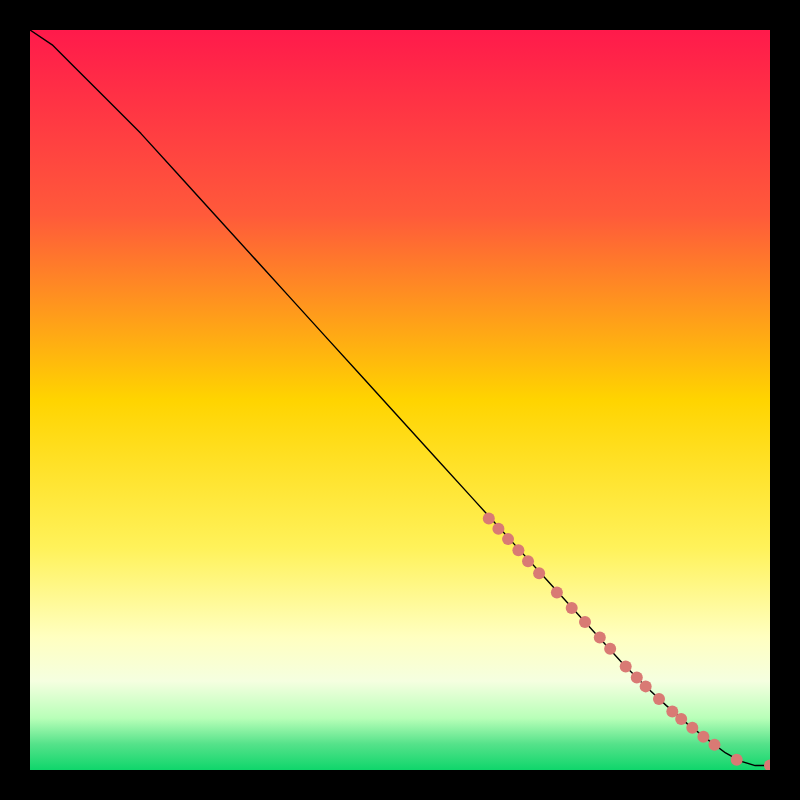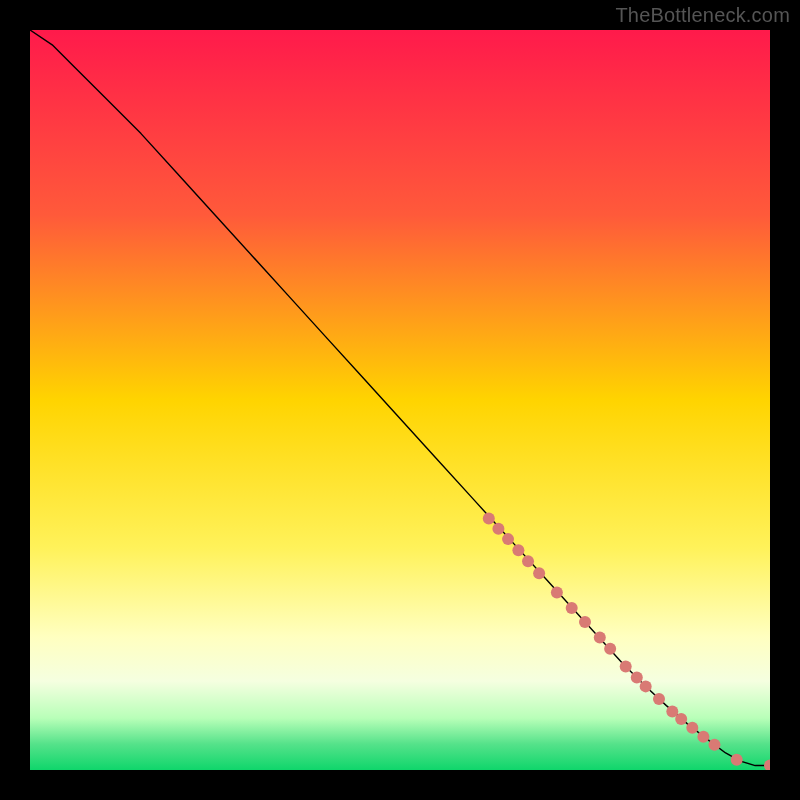--- a/index.html
+++ b/index.html
@@ -37,21 +37,20 @@
   .plot-area svg {
     display: block;
     width: 740px;
     height: 740px;
   }
 </style>
 </head>
 <body>
 
 <div class="frame">
-  <div class="watermark">TheBottleneck.com</div>
 
   <div class="plot-area">
     <svg viewBox="0 0 740 740" preserveAspectRatio="none">
       <defs>
         <linearGradient id="bg-grad" x1="0" y1="0" x2="0" y2="1">
             <stop offset="0%" stop-color="#ff1a4b"></stop>
             <stop offset="25%" stop-color="#ff5a3a"></stop>
             <stop offset="50%" stop-color="#ffd400"></stop>
             <stop offset="70%" stop-color="#fff25a"></stop>
             <stop offset="82%" stop-color="#ffffc0"></stop>

